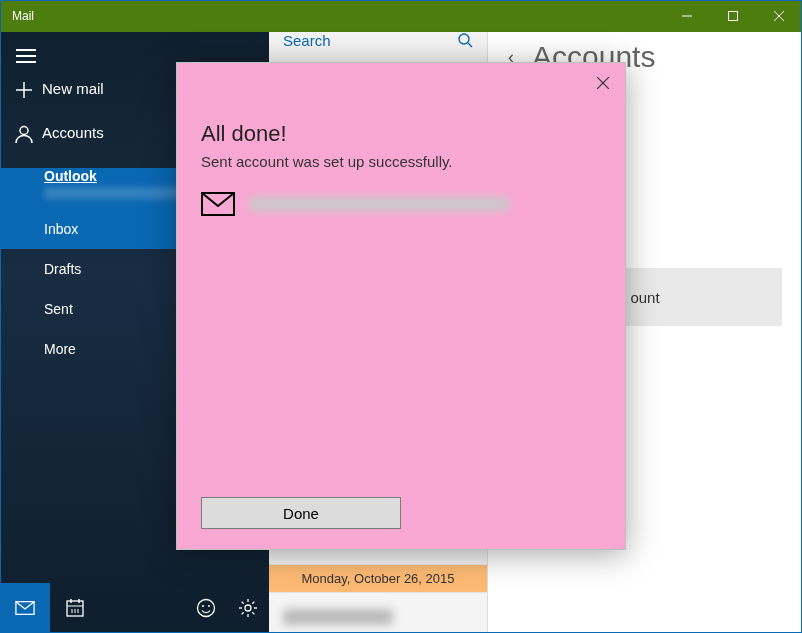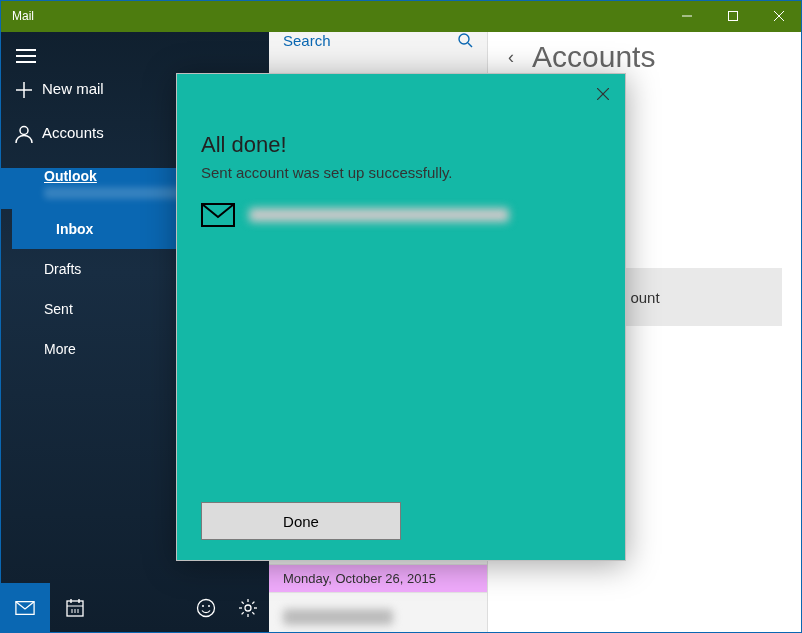--- a/index.html
+++ b/index.html
@@ -14,58 +14,58 @@
 
   .content { display: flex; height: calc(100% - 32px); position: relative; }
 
   
   .sidebar { width: 269px; background: linear-gradient(180deg,#10202f 0%, #182d42 40%, #0f1e2d 100%); color: #fff; display: flex; flex-direction: column; position: relative; }
   .sidebar .hamburger { height: 48px; display: flex; align-items: center; padding-left: 16px; }
   .sidebar .hamburger svg { width: 20px; height: 14px; }
   .sidebar .item { height: 44px; display: flex; align-items: flex-start; padding-left: 14px; font-size: 15px; gap: 8px; }
   .sidebar .item svg, .sidebar .item .iconslot { width: 20px; height: 20px; flex-shrink: 0; }
   .sidebar .sub { padding-left: 44px; height: 40px; display: flex; align-items: center; font-size: 14px; }
-  .sidebar .sub.selected { background: #0a67b2; font-weight: 700; margin-left: 12px; }
+  .sidebar .sub.selected { background: #0a67b2; font-weight: 400; }
   .blurline { height: 12px; width: 150px; background: rgba(255,255,255,0.18); border-radius: 4px; filter: blur(3px); margin-top: 3px;}
   .account-block { background: #0a67b2; padding: 0 0 10px 44px; text-decoration: underline; }
   .account-block .name { font-weight: 600; font-size: 14px; }
 
   .bottombar { margin-top: auto; height: 50px; display: flex; align-items: center; }
   .bb-btn { height: 50px; display: flex; align-items: center; justify-content: center; }
   .bb-btn.mail { width: 50px; background: #0a67b2; }
   .bb-btn.cal { width: 50px; }
   .bb-spacer { flex: 1; }
   .bb-btn.small { width: 42px; }
   .bb-btn svg { width: 20px; height: 20px; }
 
   
   .midcol { width: 219px; background: #f4f4f4; border-right: 1px solid #ddd; display: flex; flex-direction: column;}
   .searchrow { height: 44px; border-bottom: 1px solid #ddd; display:flex; align-items:flex-start; padding: 0 14px; color:#0a67b2; font-size:15px;}
   .searchrow .sicon { margin-left:auto; }
   .midbody { flex:1; position:relative; }
-  .datehdr { position:absolute; bottom:40px; left:0; right:0; padding: 6px 14px; font-size:13px; color:#333; border-top:1px solid #e3e3e3; border-bottom:1px solid #e3e3e3; background:#f0abfc;}
+  .datehdr { position:absolute; bottom:40px; left:0; right:0; padding: 6px 14px; font-size:13px; color:#333; border-top:1px solid #e3e3e3; border-bottom:1px solid #e3e3e3; background:#fdba74;text-align:center;}
   .msgblur { position:absolute; bottom:8px; left:14px; width:110px; height:16px; background:#bbb; border-radius:4px; filter: blur(4px);}
 
   
   .rightpane { flex:1; background:#fff; position:relative; padding: 8px 20px; }
   .rp-header { display:flex; align-items:center; gap:18px; color:#555; }
   .rp-header .back { font-size:18px; }
   .rp-header .hdrtext { font-size:30px; color:#666; font-weight:300; }
   .rp-sub { margin-top: 18px; font-size:14px; color:#333; }
   .addacct { margin-top: 160px; background:#e9e9e9; height:58px; display:flex; align-items:center; justify-content:center; font-size:15px; color:#333;}
 
   
-  .modal { position:absolute; left:176px; top:73px; width:450px; height:488px; background:#14b8a6; border:1px solid #bfbfbf; box-shadow:0 4px 30px rgba(0,0,0,0.35); padding: 58px 24px 20px 24px; display:flex; flex-direction:column;}
+  .modal { position:absolute; left:176px; top:62px; width:450px; height:488px; background:#f9a8d4; border:1px solid #bfbfbf; box-shadow:0 4px 30px rgba(0,0,0,0.35); padding: 58px 24px 20px 24px; display:flex; flex-direction:column;}
   .modal .close { position:absolute; top:8px; right:10px; width:24px; height:24px; display:flex; align-items:center; justify-content:center; }
   .modal h2 { font-size:22px; font-weight:400; color:#222; }
   .modal .subtitle { font-size:15px; color:#333; margin-top:6px; }
   .modal .acct-row { margin-top:22px; display:flex; align-items:center; gap:14px;}
   .modal .acct-row svg { width:34px; height:24px; }
   .modal .acct-row .emailblur { width:260px; height:14px; background:#c9c9c9; border-radius:4px; filter: blur(4px);}
-  .modal .donebtn { margin-top:auto; width:200px; height:38px; border:1px solid #7a7a7a; background:#dcdcdc; font-size:15px; display:flex; align-items:center; justify-content:center; }
+  .modal .donebtn { margin-top:auto; width:200px; height:32px; border:1px solid #7a7a7a; background:#dcdcdc; font-size:15px; display:flex; align-items:center; justify-content:center; }
 
   
   .appborder { position:absolute; inset:0; border:1px solid #0a67b2; pointer-events:none; }
 </style>
 </head>
 <body>
 
 <div class="titlebar">
   <div class="title">Mail</div>
   <div class="win-controls">

